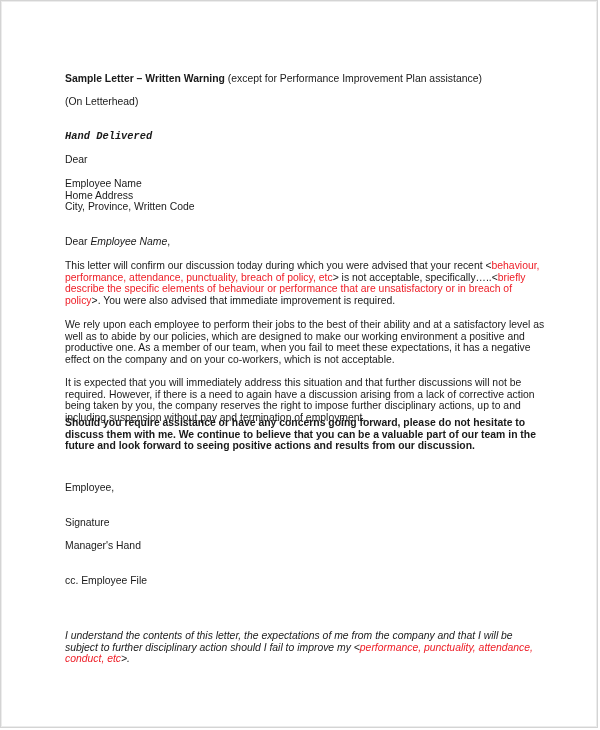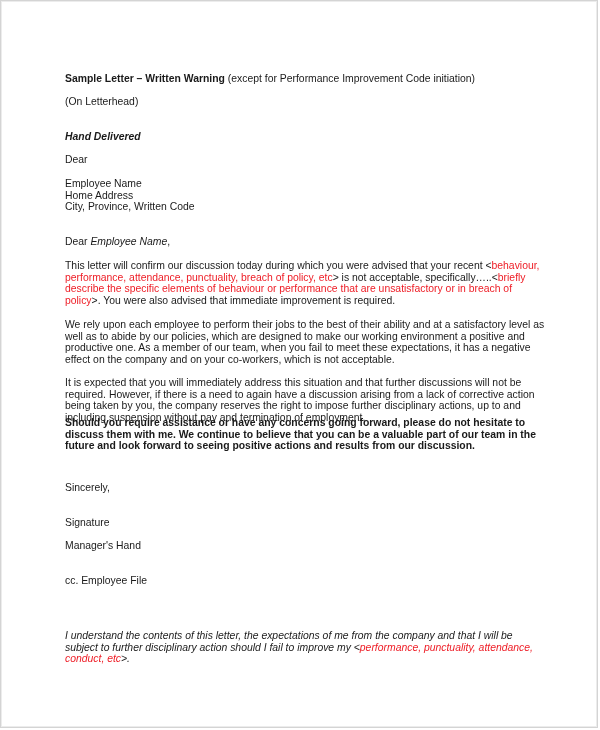--- a/index.html
+++ b/index.html
@@ -29,42 +29,42 @@
       width: 480px;
       font-size: 10.4px;
       line-height: 11.6px;
     }
     .doc p { margin: 0; }
     .red { color: #ee1c25; }
     .b { font-weight: bold; }
     .i { font-style: italic; }
     .title { position: absolute; top: 0; }
     .letterhead { position: absolute; top: 23px; text-align: center; }
-    .hand { position: absolute; top: 58px; }
+    .hand { position: absolute; top: 58px; font-family: Liberation Mono, monospace; }
     .date { position: absolute; top: 81px; }
     .addr { position: absolute; top: 105px; }
     .dear { position: absolute; top: 163px; }
     .para1 { position: absolute; top: 187px; width: 480px; }
     .para2 { position: absolute; top: 246px; width: 480px; }
     .para3 { position: absolute; top: 304px; width: 480px; }
     .para4 { position: absolute; top: 344px; width: 480px; font-weight: bold; }
     .sincerely { position: absolute; top: 409px; }
     .signature { position: absolute; top: 444px; }
     .manager { position: absolute; top: 467px; }
     .cc { position: absolute; top: 502px; text-align: center; }
     .ack { position: absolute; top: 557px; width: 480px; font-style: italic; }
   </style>
 </head>
 <body>
 
 <div class="page-frame"></div>
 
 <div class="doc">
 
-  <p class="title"><span class="b">Sample Letter – Written Warning</span><span> (except for Performance Improvement Code initiation)</span></p>
+  <p class="title"><span class="b">Sample Letter – Written Warning</span><span> (except for Performance Improvement Plan assistance)</span></p>
 
   <p class="letterhead">(On Letterhead)</p>
 
   <p class="hand b i">Hand Delivered</p>
 
   <p class="date">Dear</p>
 
   <div class="addr">
     <p>Employee Name</p>
     <p>Home Address</p>
@@ -74,21 +74,21 @@
   <p class="dear"><span>Dear </span><span class="i">Employee Name</span><span>,</span></p>
 
   <p class="para1"><span>This letter will confirm our discussion today during which you were advised that your recent &lt;</span><span class="red">behaviour, performance, attendance, punctuality, breach of policy, etc</span><span>&gt; is not acceptable, specifically…..&lt;</span><span class="red">briefly describe the specific elements of behaviour or performance that are unsatisfactory or in breach of policy</span><span>&gt;. You were also advised that immediate improvement is required.</span></p>
 
   <p class="para2">We rely upon each employee to perform their jobs to the best of their ability and at a satisfactory level as well as to abide by our policies, which are designed to make our working environment a positive and productive one.  As a member of our team, when you fail to meet these expectations, it has a negative effect on the company and on your co-workers, which is not acceptable.</p>
 
   <p class="para3">It is expected that you will immediately address this situation and that further discussions will not be required.  However, if there is a need to again have a discussion arising from a lack of corrective action being taken by you, the company reserves the right to impose further disciplinary actions, up to and including suspension without pay and termination of employment.</p>
 
   <p class="para4">Should you require assistance or have any concerns going forward, please do not hesitate to discuss them with me.  We continue to believe that you can be a valuable part of our team in the future and look forward to seeing positive actions and results from our discussion.</p>
 
-  <p class="sincerely">Sincerely,</p>
+  <p class="sincerely">Employee,</p>
 
   <p class="signature">Signature</p>
 
   <p class="manager">Manager's Hand</p>
 
   <p class="cc">cc. Employee File</p>
 
   <p class="ack"><span>I understand the contents of this letter, the expectations of me from the company and that I will be subject to further disciplinary action should I fail to improve my &lt;</span><span class="red">performance, punctuality, attendance, conduct, etc</span><span>&gt;.</span></p>
 
 </div>

